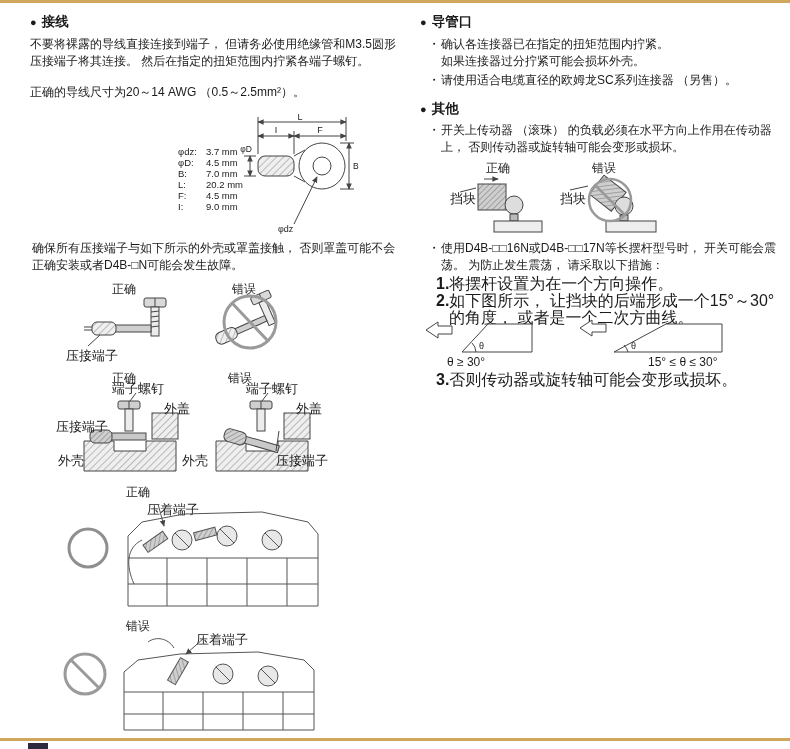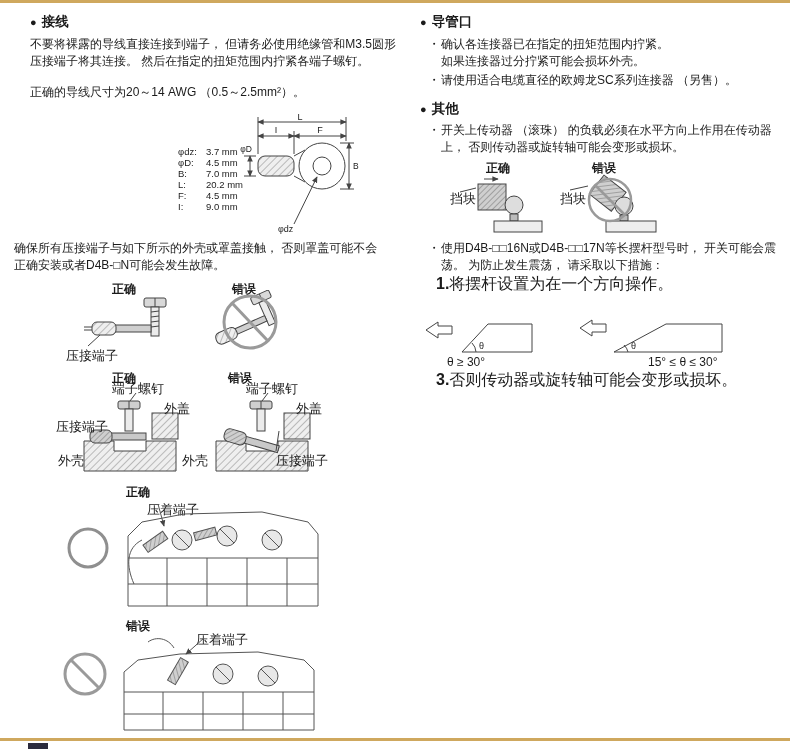--- a/index.html
+++ b/index.html
@@ -7,21 +7,21 @@
   .page { position:relative; width:790px; height:749px; background:#fff; overflow:hidden; }
   .abs { position:absolute; }
   .rule { position:absolute; left:0; width:790px; height:3px; background:#cfa85e; }
   .h2 { font-size:13.5px; font-weight:bold; display:flex; gap:5px; align-items:baseline; }
   .h2 .dot { font-size:11px; }
   .bt { font-size:12px; line-height:17px; }
   .li { font-size:12px; line-height:17px; display:flex; }
   .li .lb { width:13px; flex:none; }
   .li .pre { white-space:pre-line; }
   .step { font-size:16px; line-height:16.5px; padding-left:13px; text-indent:-13px; }
-  .cw { font-size:12px; font-weight:bold;text-align:center; }
+  .cw { font-size:12px; font-weight:normal;text-align:center; }
   .dlabel { font-size:13px; white-space:nowrap; }
   .dimrow { display:flex; font-size:9.5px; line-height:11px; }
   .dimrow .dl { width:28px; }
   .angcap { font-size:12px; white-space:nowrap; }
   svg text { font-family:"Liberation Sans","DejaVu Sans",sans-serif; }
 </style>
 </head>
 <body>
 
 <div class="page">
@@ -105,21 +105,21 @@
     <g font-size="9" fill="#222">
       <text x="64" y="8" text-anchor="middle">L</text>
       <text x="40" y="21" text-anchor="middle">I</text>
       <text x="84" y="21" text-anchor="middle">F</text>
       <text x="10" y="40" text-anchor="middle" font-size="8.5">φD</text>
       <text x="117" y="57" font-size="8.5">B</text>
       <text x="42" y="120">φdz</text>
     </g>
   </svg>
 
-  <div class="abs bt" style="left:14px;top:240px;width:368px">确保所有压接端子与如下所示的外壳或罩盖接触， 否则罩盖可能不会正确安装或者D4B-□N可能会发生故障。</div>
+  <div class="abs bt" style="left:32px;top:240px;width:368px">确保所有压接端子与如下所示的外壳或罩盖接触， 否则罩盖可能不会正确安装或者D4B-□N可能会发生故障。</div>
 
   <div class="abs cw" style="left:112px;top:281px">正确</div>
   <div class="abs cw" style="left:232px;top:281px">错误</div>
 
   <svg class="abs" style="left:80px;top:296px" width="106" height="52" viewBox="0 0 106 52">
     <g stroke="#444" stroke-width="1">
       <rect x="64" y="2" width="22" height="9" rx="2" fill="#d9d9d9"></rect>
       <line x1="75" y1="2" x2="75" y2="11"></line>
       <rect x="71" y="11" width="8" height="29" fill="#ececec"></rect>
       <line x1="71" y1="16" x2="79" y2="15"></line>
@@ -305,20 +305,23 @@
   </svg>
 
   <div class="abs li" style="left:428px;top:240px;width:352px">
     <span class="lb">・</span>
       <span class="pre">使用D4B-□□16N或D4B-□□17N等长摆杆型号时， 开关可能会震荡。 为防止发生震荡， 请采取以下措施：</span>
   </div>
 
   <div class="abs step" style="left:436px;top:276px;width:344px">
     <b>1.</b><span>将摆杆设置为在一个方向操作。</span>
   </div>
+  <div class="abs step" style="left:436px;top:293px;width:344px">
+    <b>2.</b><span>如下图所示， 让挡块的后端形成一个15°～30°的角度， 或者是一个二次方曲线。</span>
+  </div>
 
   <svg class="abs" style="left:424px;top:316px" width="112" height="40" viewBox="0 0 112 40">
     <g stroke="#444" stroke-width="1" fill="#fff">
       <polygon points="2,14 14,6 14,10 28,10 28,18 14,18 14,22"></polygon>
       <polygon points="38,36 108,36 108,8 64,8"></polygon>
       <path d="M52,36 A14,14 0 0 0 48,27" fill="none"></path>
     </g>
     <text x="55" y="33" font-size="9" fill="#222">θ</text>
   </svg>
   <span class="abs angcap" style="left:447px;top:355px">θ ≥ 30°</span>

